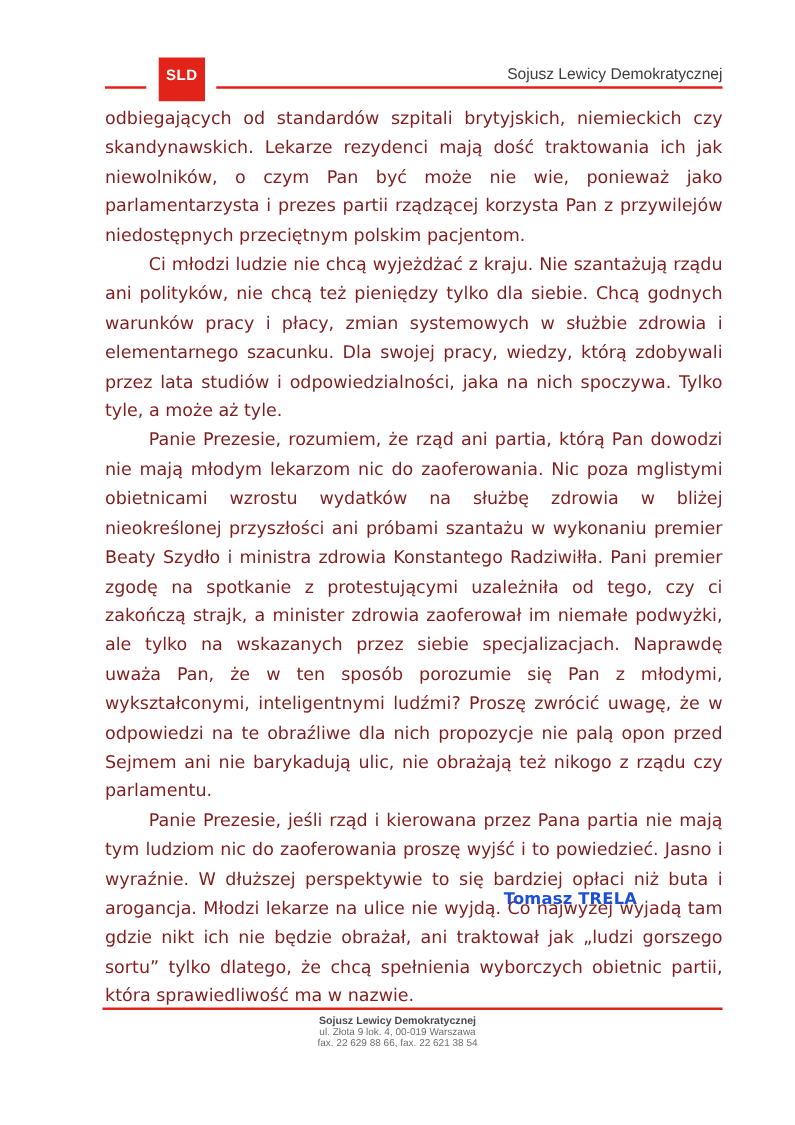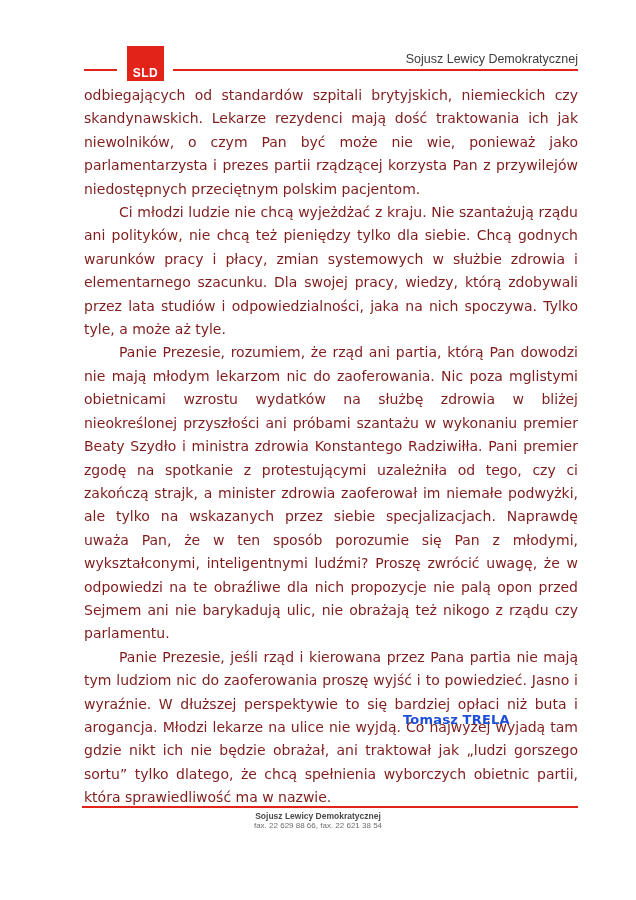--- a/index.html
+++ b/index.html
@@ -29,21 +29,21 @@
     width: 37px; height: 35px;
     background: #e2231a;
     color: #ffffff;
     font-family: "Liberation Sans", sans-serif;
     font-weight: bold;
     font-size: 12px;
     letter-spacing: 0.5px;
     display: flex;
     align-items: flex-end;
     justify-content: center;
-    padding-bottom: 1px;
+    padding-bottom: 14px;
     box-sizing: border-box;
   }
   .hdr-rule-right {
     position: absolute;
     left: 173px; top: 69px;
     width: 405px; height: 2px;
     background: #e2231a;
   }
   .hdr-org {
     position: absolute;
@@ -120,16 +120,17 @@
     <p>Ci młodzi ludzie nie chcą wyjeżdżać z kraju. Nie szantażują rządu ani polityków, nie chcą też pieniędzy tylko dla siebie. Chcą godnych warunków pracy i płacy, zmian systemowych w służbie zdrowia i elementarnego szacunku. Dla swojej pracy, wiedzy, którą zdobywali przez lata studiów i odpowiedzialności, jaka na nich spoczywa. Tylko tyle, a może aż tyle.</p>
     <p>Panie Prezesie, rozumiem, że rząd ani partia, którą Pan dowodzi nie mają młodym lekarzom nic do zaoferowania. Nic poza mglistymi obietnicami wzrostu wydatków na służbę zdrowia w bliżej nieokreślonej przyszłości ani próbami szantażu w wykonaniu premier Beaty Szydło i ministra zdrowia Konstantego Radziwiłła. Pani premier zgodę na spotkanie z protestującymi uzależniła od tego, czy ci zakończą strajk, a minister zdrowia zaoferował im niemałe podwyżki, ale tylko na wskazanych przez siebie specjalizacjach. Naprawdę uważa Pan, że w ten sposób porozumie się Pan z młodymi, wykształconymi, inteligentnymi ludźmi? Proszę zwrócić uwagę, że w odpowiedzi na te obraźliwe dla nich propozycje nie palą opon przed Sejmem ani nie barykadują ulic, nie obrażają też nikogo z rządu czy parlamentu.</p>
     <p>Panie Prezesie, jeśli rząd i kierowana przez Pana partia nie mają tym ludziom nic do zaoferowania proszę wyjść i to powiedzieć. Jasno i wyraźnie. W dłuższej perspektywie to się bardziej opłaci niż buta i arogancja. Młodzi lekarze na ulice nie wyjdą. Co najwyżej wyjadą tam gdzie nikt ich nie będzie obrażał, ani traktował jak „ludzi gorszego sortu” tylko dlatego, że chcą spełnienia wyborczych obietnic partii, która sprawiedliwość ma w nazwie.</p>
   </div>
 
   <div class="signature">Tomasz TRELA</div>
 
   <div class="ftr-rule"></div>
   <div class="ftr-text">
     <div class="ftr-org">Sojusz Lewicy Demokratycznej</div>
+    <div>ul. Złota 9 lok. 4, 00-019 Warszawa</div>
     <div>fax. 22 629 88 66, fax. 22 621 38 54</div>
   </div>
 
 </div>
 
 </body></html>

